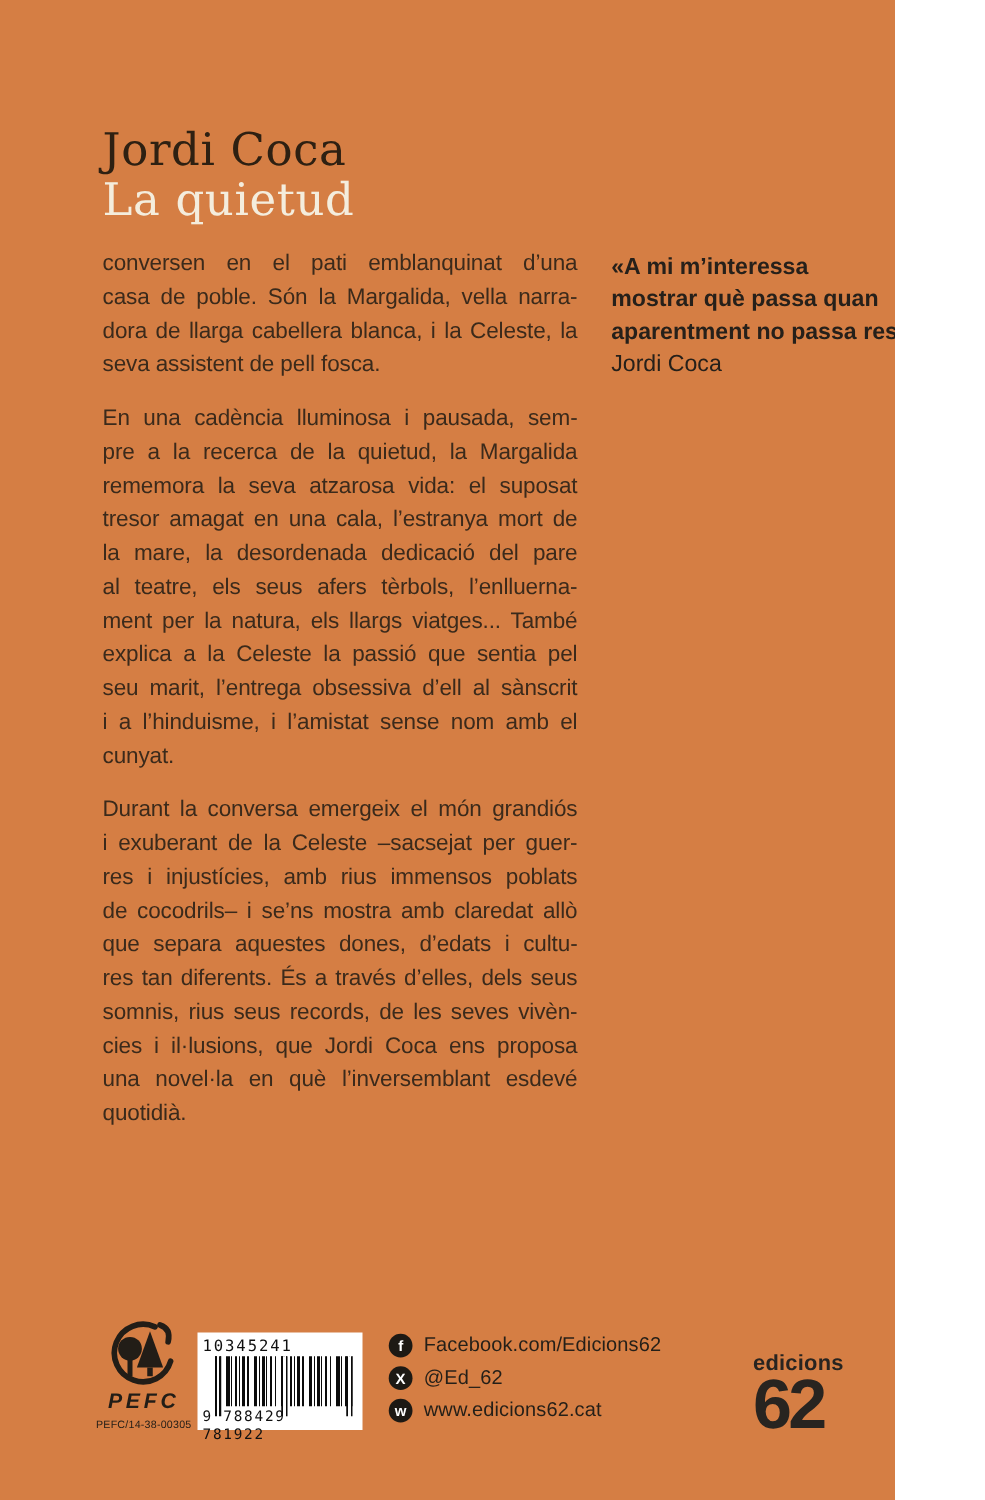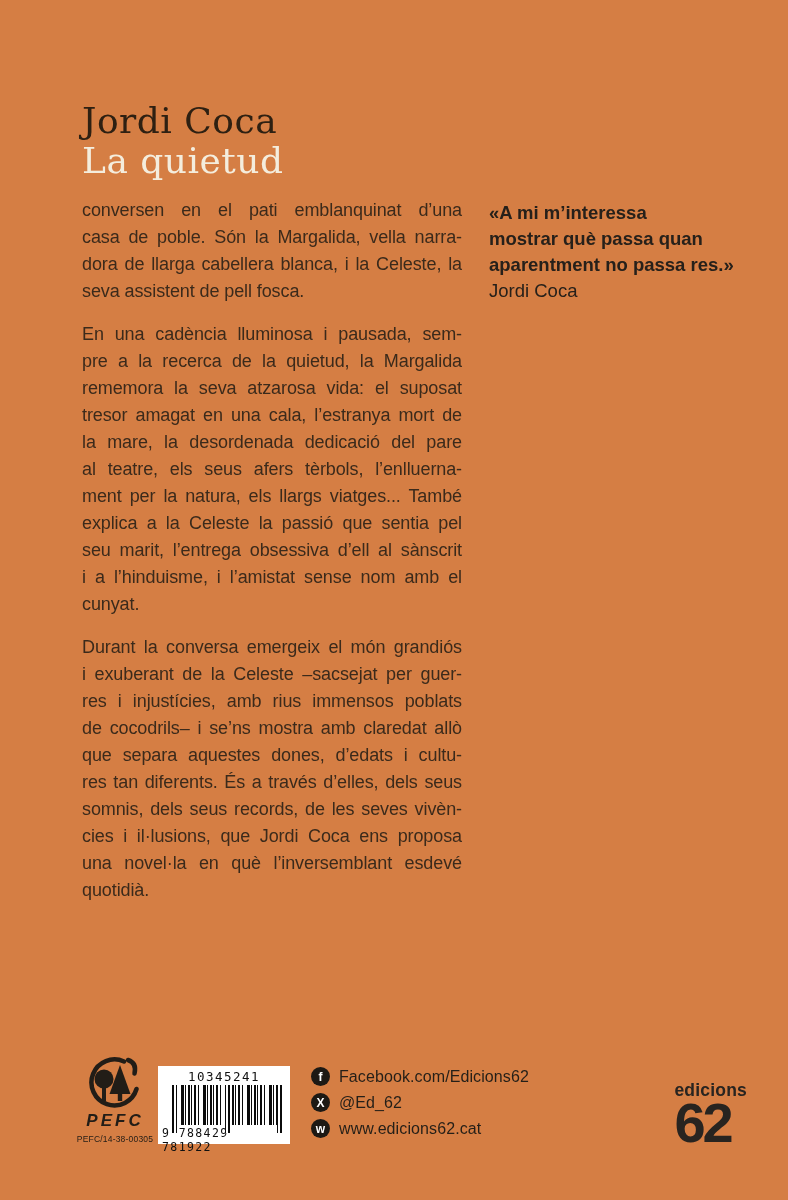--- a/index.html
+++ b/index.html
@@ -6,21 +6,21 @@
     --background:#d57e44;
     --title:#f4eddd;
     --author:#2e2012;
     --body-text:#3b2a1b;
     --quote-ink:#26201a;
     --footer-ink:#221d17;
   }
   html,body{margin:0;padding:0;}
   .page{
     position:relative;
-    width:788px;height:1200px;
+    width:716px;height:1200px;
     background:var(--background);
     overflow:hidden;
     font-family:"Liberation Sans",sans-serif;
   }
   
   .titleblock{position:absolute;left:82px;top:101px;}
   .author{
     font-family:"DejaVu Serif",serif;
     font-size:36px;line-height:40px;letter-spacing:.5px;
     color:var(--author);
@@ -51,21 +51,21 @@
     letter-spacing:3px;margin-top:-1px;
   }
   .pefc-cert{font-size:8.5px;letter-spacing:.2px;margin-top:3px;}
 
   .barcode{
     position:absolute;left:158px;top:1066px;width:132px;height:78px;
     background:#ffffff;box-sizing:border-box;padding:3px 4px 0 4px;
   }
   .bc-top{
     font-family:"DejaVu Sans Mono",monospace;
-    font-size:12.5px;letter-spacing:1.5px;text-align:center;color:#101010;
+    font-size:12.5px;letter-spacing:1.5px;color:#101010;
   }
   .bc-bars{
     position:relative;height:40px;margin:1px 4px 0 10px;
     background:repeating-linear-gradient(90deg,
       #0b0b0b 0 2px,#ffffff 2px 4px,
       #0b0b0b 4px 5px,#ffffff 5px 9px,
       #0b0b0b 9px 12px,#ffffff 12px 13px,
       #0b0b0b 13px 14px,#ffffff 14px 16px,
       #0b0b0b 16px 18px,#ffffff 18px 19px,
       #0b0b0b 19px 20px,#ffffff 20px 22px);
@@ -123,21 +123,21 @@
         <div class="line">i a l’hinduisme, i l’amistat sense nom amb el</div>
         <div class="line last">cunyat.</div>
       </div>
     <div class="para">
         <div class="line">Durant la conversa emergeix el món grandiós</div>
         <div class="line">i exuberant de la Celeste –sacsejat per guer-</div>
         <div class="line">res i injustícies, amb rius immensos poblats</div>
         <div class="line">de cocodrils– i se’ns mostra amb claredat allò</div>
         <div class="line">que separa aquestes dones, d’edats i cultu-</div>
         <div class="line">res tan diferents. És a través d’elles, dels seus</div>
-        <div class="line">somnis, dels seus records, de les seves vivèn-</div>
+        <div class="line">somnis, rius seus records, de les seves vivèn-</div>
         <div class="line">cies i il·lusions, que Jordi Coca ens proposa</div>
         <div class="line">una novel·la en què l’inversemblant esdevé</div>
         <div class="line last">quotidià.</div>
       </div>
   </section>
 
   <aside class="quote">
     <div>
         <div class="line">«A mi m’interessa</div>
         <div class="line">mostrar què passa quan</div>

